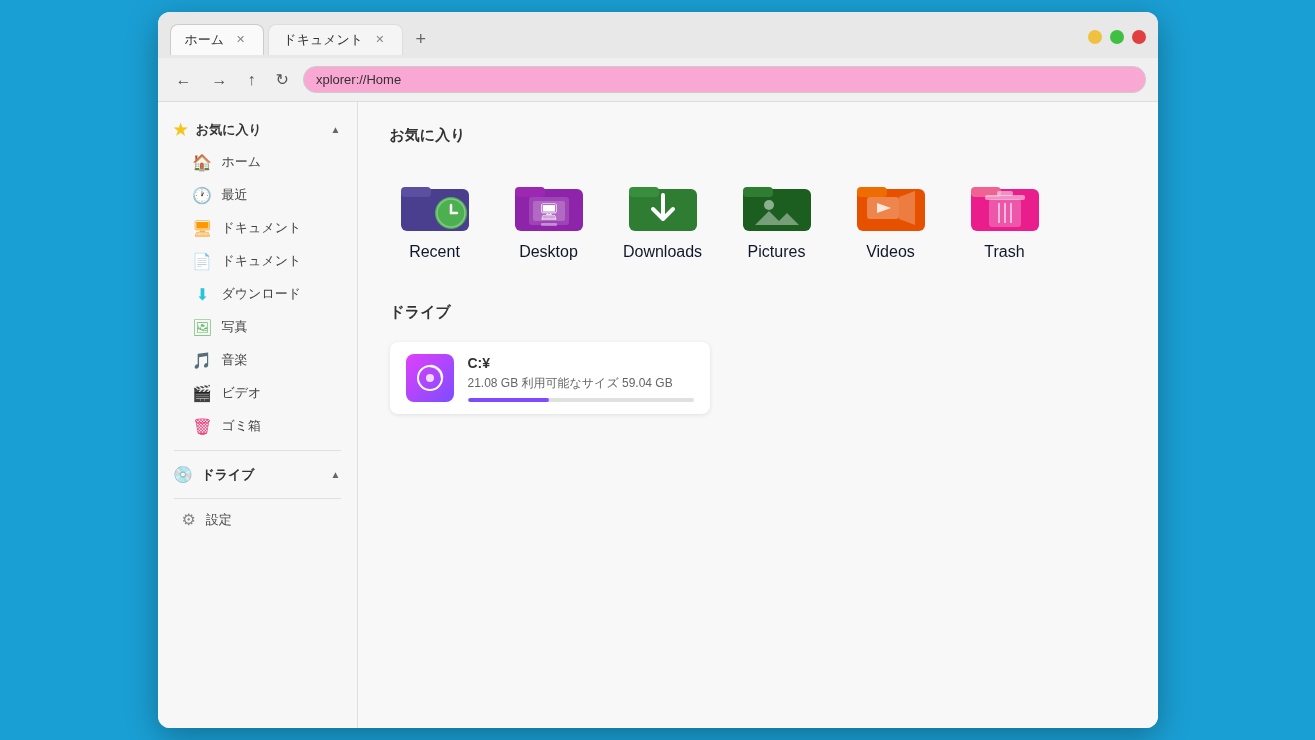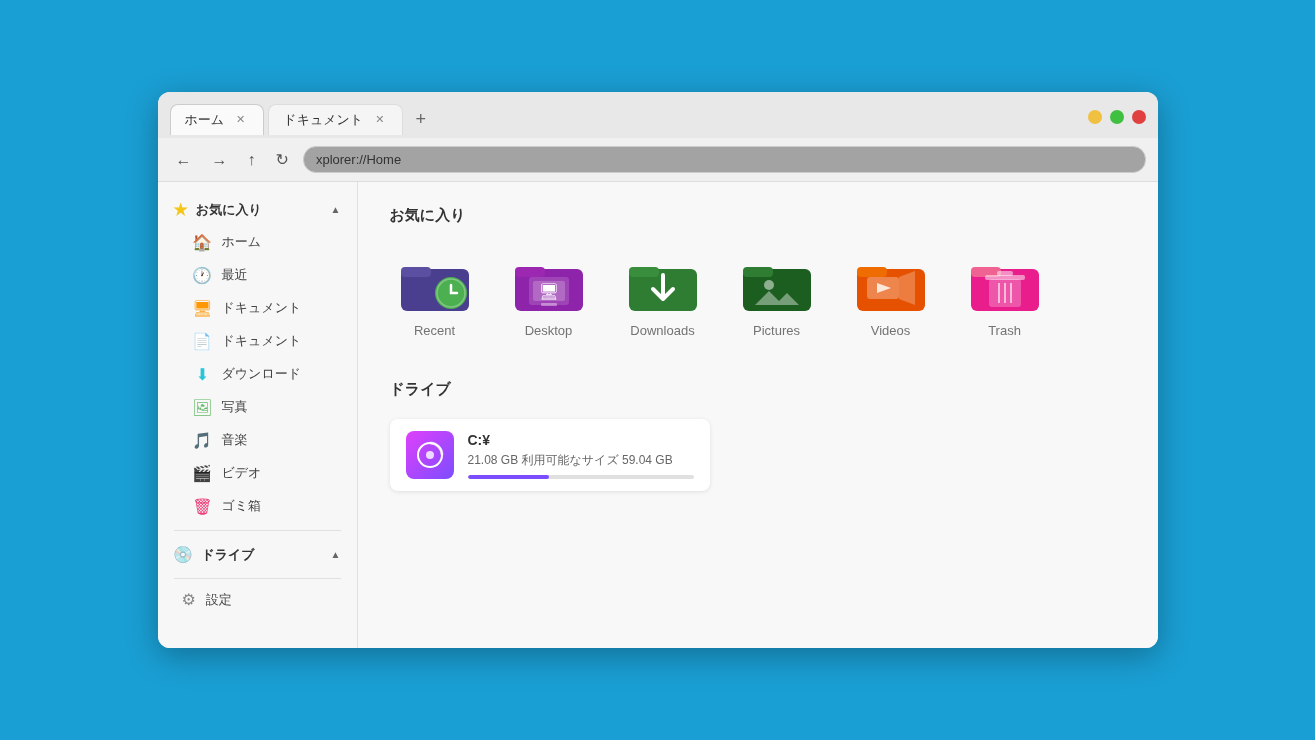--- a/index.html
+++ b/index.html
@@ -8,21 +8,21 @@
       font-family: 'Segoe UI', 'Yu Gothic UI', 'Meiryo', sans-serif;
       display: flex;
       align-items: center;
       justify-content: center;
       height: 100vh;
       width: 100vw;
       overflow: hidden;
     }
     .app-window {
       width: 1000px;
-      height: 556px;
+      height: 716px;
       background: #f0f0f0;
       border-radius: 12px;
       display: flex;
       flex-direction: column;
       overflow: hidden;
       box-shadow: 0 8px 32px rgba(0,0,0,0.3);
     }
     
     .tab-bar {
       display: flex;
@@ -92,21 +92,21 @@
       background: none;
       border: none;
       font-size: 16px;
       color: #555;
       cursor: pointer;
       padding: 4px 6px;
       border-radius: 4px;
     }
     .address-bar {
       flex: 1;
-      background: #a3a3a3;
+      background: #f9a8d4;
       border: 1px solid #ccc;
       border-radius: 13px;
       padding: 5px 12px;
       font-size: 13px;
       color: #333;
       outline: none;
     }
     
     .main-layout {
       display: flex;
@@ -203,22 +203,22 @@
       gap: 8px;
     }
     .folder-icon {
       width: 72px;
       height: 60px;
       display: flex;
       align-items: center;
       justify-content: center;
     }
     .folder-label {
-      font-size: 13px;
-      color: #737373;
+      font-size: 16px;
+      color: #0f172a;
       text-align: center;
     }
     
     .folder-svg {
       width: 72px;
       height: 60px;
     }
     
     .drive-item {
       display: flex;

